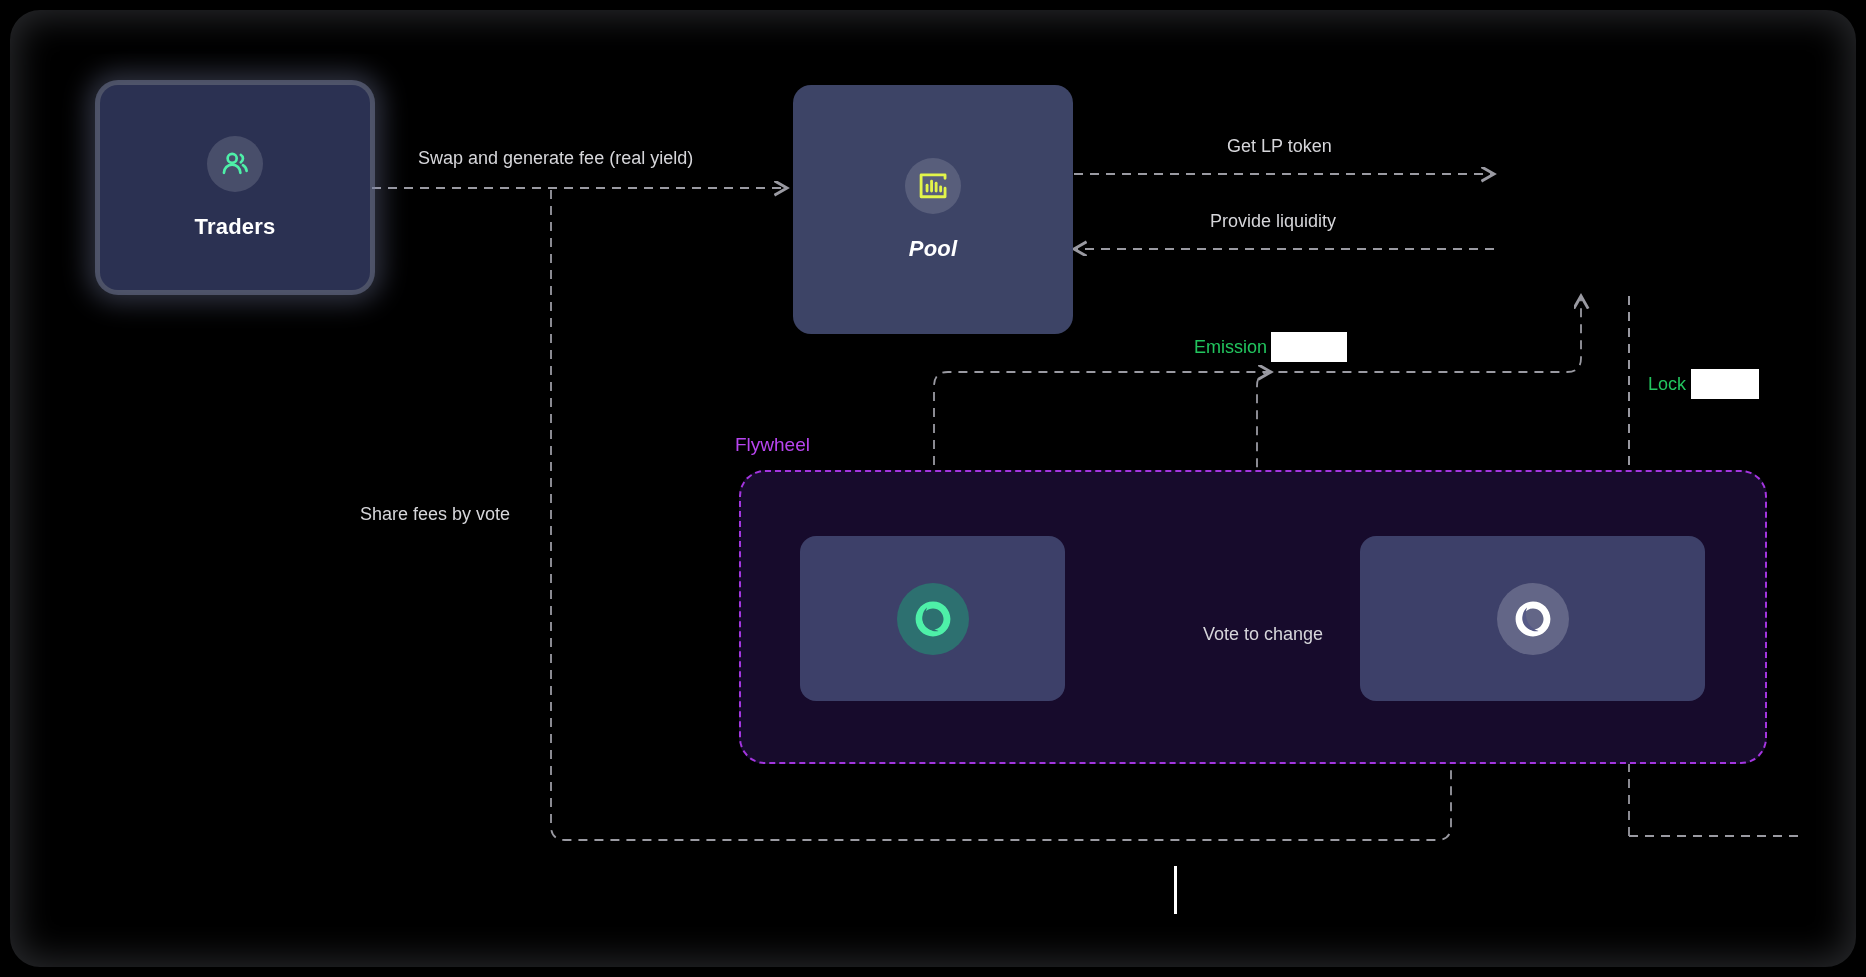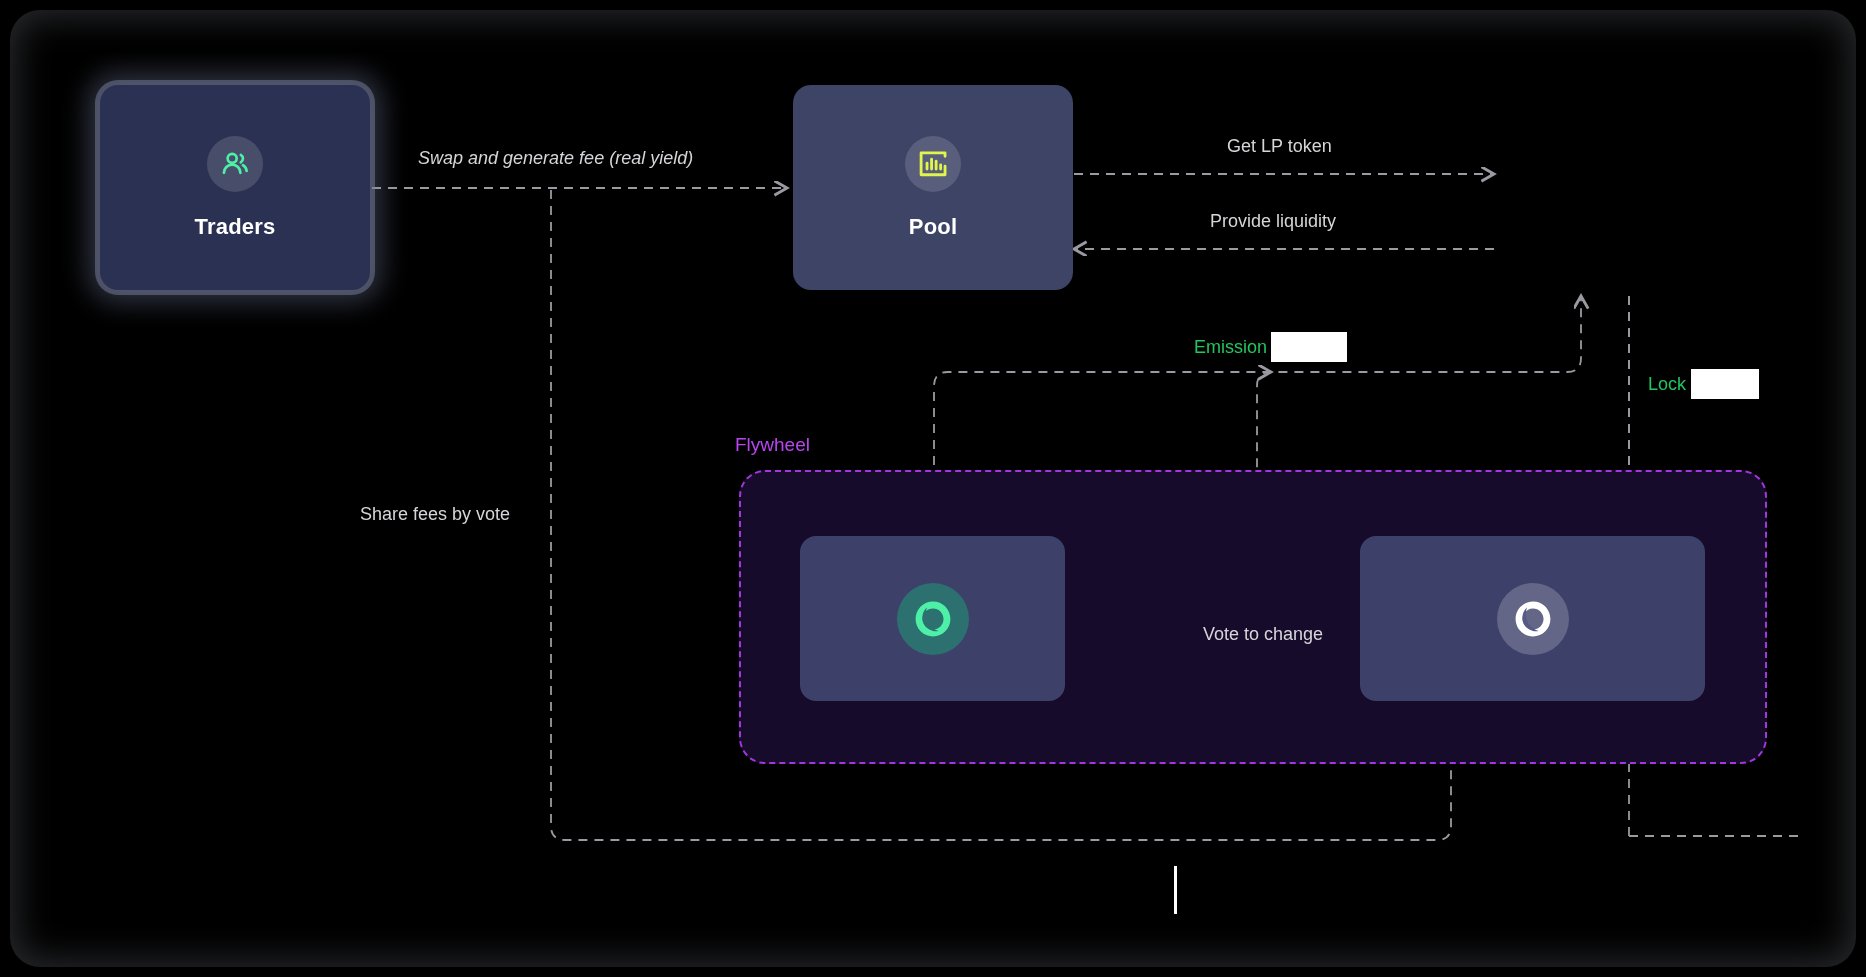--- a/index.html
+++ b/index.html
@@ -211,21 +211,21 @@
       <svg width="34" height="34" viewBox="0 0 24 24" fill="none" stroke="#4ef0a8" stroke-width="1.9" stroke-linecap="round" stroke-linejoin="round">
         <circle cx="10" cy="8" r="3.2"></circle>
         <path d="M4.2 18.2a5.8 5.8 0 0 1 11.6 0"></path>
         <path d="M16.1 5.6a3 3 0 0 1 0 5.2"></path>
         <path d="M17.6 12.8a5.5 5.5 0 0 1 2.6 4"></path>
       </svg>
     </div>
     <div class="nodelabel">Traders</div>
   </div>
 
-  <div class="node" style="left:793px; top:85px; width:280px; height:205px;">
+  <div class="node" style="left:793px; top:85px; width:280px; height:249px;font-style:italic;">
     <div class="iconwrap">
       <svg width="34" height="34" viewBox="0 0 24 24" fill="none" stroke="#e2f54a" stroke-width="2" stroke-linecap="round" stroke-linejoin="round">
         <path d="M20.5 6.5V4.2H3.6v15.4h16.9v-6"></path>
         <path d="M7.8 15.6v-4.2"></path>
         <path d="M11 15.6V8.6"></path>
         <path d="M14.2 15.6v-5.6"></path>
         <path d="M17.4 15.6v-3"></path>
       </svg>
     </div>
     <div class="nodelabel">Pool</div>
@@ -247,21 +247,21 @@
     <div class="token-ring white">
       <svg width="44" height="44" viewBox="0 0 48 48">
         <path d="M24 5c10.5 0 19 8.5 19 19s-8.5 19-19 19S5 34.5 5 24 13.5 5 24 5z
                  M24 12.5c-6.3 0-11.5 5.2-11.5 11.5S17.7 35.5 24 35.5 35.5 30.3 35.5 24 30.3 12.5 24 12.5z" fill="#ffffff" fill-rule="evenodd"></path>
         <path d="M17.5 11.5c-2.2 5.5-1.6 13 2.4 18.6 2.6 3.6 6.3 6 10.2 7.1
                  -5.5 1.2-11.6-1.4-15.2-6.6C11.1 25.1 11.6 16.2 17.5 11.5z" fill="#565a86"></path>
       </svg>
     </div>
   </div>
 
-  <div class="edge-label" style="left:418px; top:148px;font-style:italic;">Swap and generate fee (real yield)</div>
+  <div class="edge-label" style="left:418px; top:148px;">Swap and generate fee (real yield)</div>
 
   <div class="edge-label" style="left:1227px; top:136px;">Get LP token</div>
 
   <div class="edge-label" style="left:1210px; top:211px;">Provide liquidity</div>
 
   <div class="redact-row" style="left:1194px; top:332px;">
     <span class="rl">Emission</span>
     <span class="redact-box" style="width:76px; height:30px; margin-left:4px;"></span>
   </div>
 

